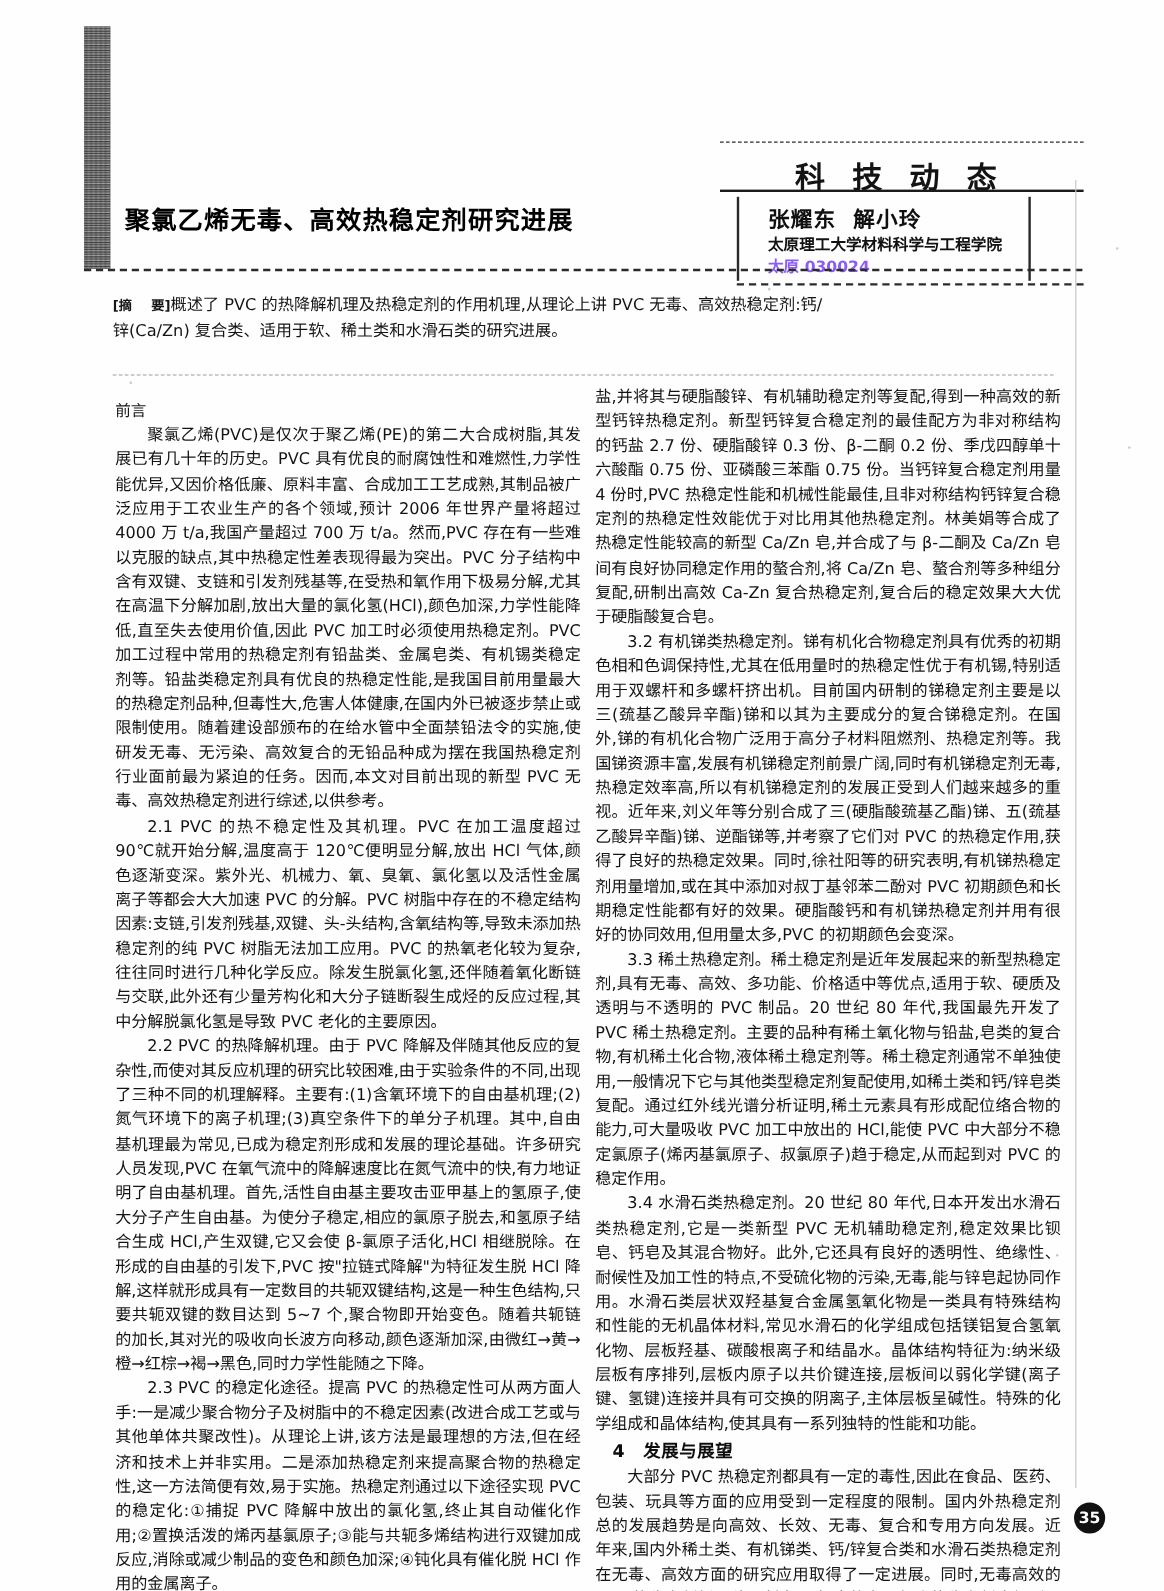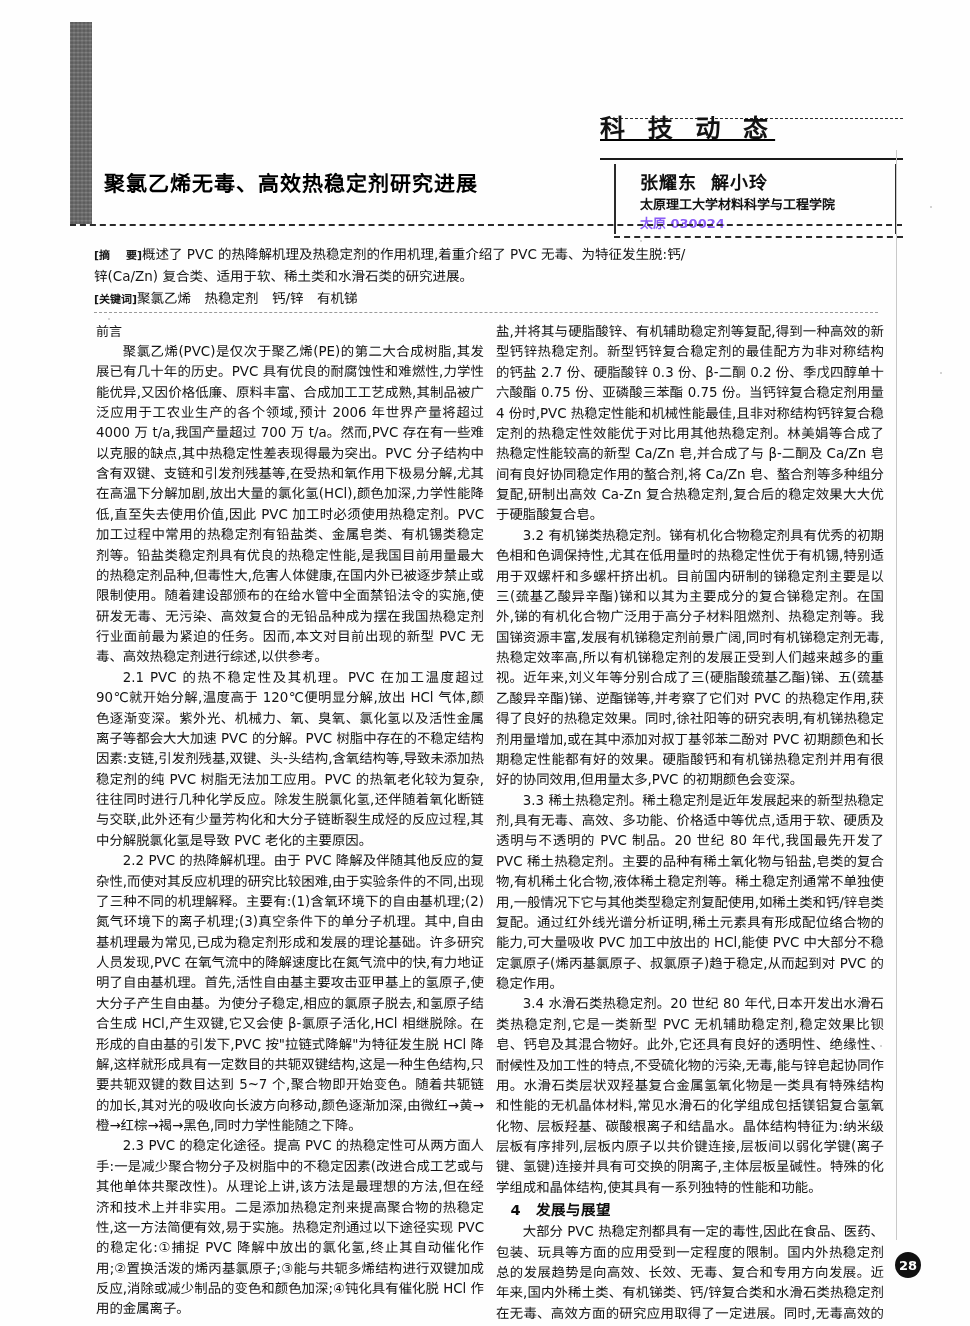--- a/index.html
+++ b/index.html
@@ -41,23 +41,23 @@
         rgba(0,0,0,0.25) 2px,
         rgba(255,255,255,0.18) 4px
       );
     opacity: 0.9;
   }
 
   
   .masthead {
     position: absolute;
     left: 600px;
-    top: 108px;
+    top: 128px;
     width: 300px;
-    text-decoration: underline;
+    text-align: center;
   }
   .masthead-title {
     font-family: "DejaVu Sans", "Liberation Sans", sans-serif;
     font-size: 25px;
     font-weight: bold;
     letter-spacing: 7px;
     color: #131313;
     white-space: nowrap;
   }
   .masthead-rule {
@@ -67,21 +67,21 @@
     width: 303px;
     height: 0;
     border-top: 2px solid #1a1a1a;
   }
 
   
   .author-box {
     position: absolute;
     left: 614px;
     top: 164px;
-    width: 283px;
+    width: 245px;
     height: 70px;
     border-left: 2px solid #2a2a2a;
     border-right: 2px solid #2a2a2a;
     box-sizing: border-box;
     padding: 4px 0 0 24px;
   }
   .author-names {
     font-size: 18px;
     font-weight: bold;
     color: #101010;
@@ -161,21 +161,21 @@
     text-justify: inter-ideograph;
   }
   .col.left  { left: 96px; }
   .col.right { left: 496px; }
 
   .col p {
     margin: 0;
     text-indent: 2em;
   }
   .col p.flush { text-indent: 0; }
-  .col p.label { text-indent: 0; font-size: 13px; }
+  .col p.label { text-indent: 0; font-size: 13px; margin-top: 12px; }
 
   h2.sec {
     margin: 1px 0 1px 0;
     font-size: 14.5px;
     font-weight: bold;
     text-indent: 1em;
     letter-spacing: 0.5px;
     color: #0d0d0d;
   }
   .frame-right {
@@ -235,26 +235,23 @@
     <div class="author-city">太原 030024</div>
   </div>
   <div class="dash-rule under"></div>
 
   <div class="article-title">聚氯乙烯无毒、高效热稳定剂研究进展</div>
 
   <div class="dash-rule top"></div>
 
   <div class="abstract-block">
     <div class="abs-line">
-      <span class="tag">[摘<span class="sp"></span>要]</span><span>概述了 PVC 的热降解机理及热稳定剂的作用机理,着重介绍了 PVC 无毒、为特征发生脱:钙/</span>
+      <span class="tag">[摘<span class="sp"></span>要]</span><span>概述了 PVC 的热降解机理及热稳定剂的作用机理,从理论上讲 PVC 无毒、高效热稳定剂:钙/</span>
     </div>
     <div class="abs-line">锌(Ca/Zn) 复合类、适用于软、稀土类和水滑石类的研究进展。</div>
-    <div class="abs-line">
-      <span class="tag">[关键词]</span><span>聚氯乙烯　热稳定剂　钙/锌　有机锑</span>
-    </div>
   </div>
   <div class="dash-rule abs"></div>
 
   <div class="col left">
     <p class="label">前言</p>
     <p>聚氯乙烯(PVC)是仅次于聚乙烯(PE)的第二大合成树脂,其发展已有几十年的历史。PVC 具有优良的耐腐蚀性和难燃性,力学性能优异,又因价格低廉、原料丰富、合成加工工艺成熟,其制品被广泛应用于工农业生产的各个领域,预计 2006 年世界产量将超过 4000 万 t/a,我国产量超过 700 万 t/a。然而,PVC 存在有一些难以克服的缺点,其中热稳定性差表现得最为突出。PVC 分子结构中含有双键、支链和引发剂残基等,在受热和氧作用下极易分解,尤其在高温下分解加剧,放出大量的氯化氢(HCl),颜色加深,力学性能降低,直至失去使用价值,因此 PVC 加工时必须使用热稳定剂。PVC 加工过程中常用的热稳定剂有铅盐类、金属皂类、有机锡类稳定剂等。铅盐类稳定剂具有优良的热稳定性能,是我国目前用量最大的热稳定剂品种,但毒性大,危害人体健康,在国内外已被逐步禁止或限制使用。随着建设部颁布的在给水管中全面禁铅法令的实施,使研发无毒、无污染、高效复合的无铅品种成为摆在我国热稳定剂行业面前最为紧迫的任务。因而,本文对目前出现的新型 PVC 无毒、高效热稳定剂进行综述,以供参考。</p>
     <p>2.1 PVC 的热不稳定性及其机理。PVC 在加工温度超过 90℃就开始分解,温度高于 120℃便明显分解,放出 HCl 气体,颜色逐渐变深。紫外光、机械力、氧、臭氧、氯化氢以及活性金属离子等都会大大加速 PVC 的分解。PVC 树脂中存在的不稳定结构因素:支链,引发剂残基,双键、头-头结构,含氧结构等,导致未添加热稳定剂的纯 PVC 树脂无法加工应用。PVC 的热氧老化较为复杂,往往同时进行几种化学反应。除发生脱氯化氢,还伴随着氧化断链与交联,此外还有少量芳构化和大分子链断裂生成烃的反应过程,其中分解脱氯化氢是导致 PVC 老化的主要原因。</p>
     <p>2.2 PVC 的热降解机理。由于 PVC 降解及伴随其他反应的复杂性,而使对其反应机理的研究比较困难,由于实验条件的不同,出现了三种不同的机理解释。主要有:(1)含氧环境下的自由基机理;(2)氮气环境下的离子机理;(3)真空条件下的单分子机理。其中,自由基机理最为常见,已成为稳定剂形成和发展的理论基础。许多研究人员发现,PVC 在氧气流中的降解速度比在氮气流中的快,有力地证明了自由基机理。首先,活性自由基主要攻击亚甲基上的氢原子,使大分子产生自由基。为使分子稳定,相应的氯原子脱去,和氢原子结合生成 HCl,产生双键,它又会使 β-氯原子活化,HCl 相继脱除。在形成的自由基的引发下,PVC 按"拉链式降解"为特征发生脱 HCl 降解,这样就形成具有一定数目的共轭双键结构,这是一种生色结构,只要共轭双键的数目达到 5~7 个,聚合物即开始变色。随着共轭链的加长,其对光的吸收向长波方向移动,颜色逐渐加深,由微红→黄→橙→红棕→褐→黑色,同时力学性能随之下降。</p>
     <p>2.3 PVC 的稳定化途径。提高 PVC 的热稳定性可从两方面人手:一是减少聚合物分子及树脂中的不稳定因素(改进合成工艺或与其他单体共聚改性)。从理论上讲,该方法是最理想的方法,但在经济和技术上并非实用。二是添加热稳定剂来提高聚合物的热稳定性,这一方法简便有效,易于实施。热稳定剂通过以下途径实现 PVC 的稳定化:①捕捉 PVC 降解中放出的氯化氢,终止其自动催化作用;②置换活泼的烯丙基氯原子;③能与共轭多烯结构进行双键加成反应,消除或减少制品的变色和颜色加深;④钝化具有催化脱 HCl 作用的金属离子。</p>
 
@@ -265,21 +262,21 @@
     <p>3.2 有机锑类热稳定剂。锑有机化合物稳定剂具有优秀的初期色相和色调保持性,尤其在低用量时的热稳定性优于有机锡,特别适用于双螺杆和多螺杆挤出机。目前国内研制的锑稳定剂主要是以三(巯基乙酸异辛酯)锑和以其为主要成分的复合锑稳定剂。在国外,锑的有机化合物广泛用于高分子材料阻燃剂、热稳定剂等。我国锑资源丰富,发展有机锑稳定剂前景广阔,同时有机锑稳定剂无毒,热稳定效率高,所以有机锑稳定剂的发展正受到人们越来越多的重视。近年来,刘义年等分别合成了三(硬脂酸巯基乙酯)锑、五(巯基乙酸异辛酯)锑、逆酯锑等,并考察了它们对 PVC 的热稳定作用,获得了良好的热稳定效果。同时,徐社阳等的研究表明,有机锑热稳定剂用量增加,或在其中添加对叔丁基邻苯二酚对 PVC 初期颜色和长期稳定性能都有好的效果。硬脂酸钙和有机锑热稳定剂并用有很好的协同效用,但用量太多,PVC 的初期颜色会变深。</p>
     <p>3.3 稀土热稳定剂。稀土稳定剂是近年发展起来的新型热稳定剂,具有无毒、高效、多功能、价格适中等优点,适用于软、硬质及透明与不透明的 PVC 制品。20 世纪 80 年代,我国最先开发了 PVC 稀土热稳定剂。主要的品种有稀土氧化物与铅盐,皂类的复合物,有机稀土化合物,液体稀土稳定剂等。稀土稳定剂通常不单独使用,一般情况下它与其他类型稳定剂复配使用,如稀土类和钙/锌皂类复配。通过红外线光谱分析证明,稀土元素具有形成配位络合物的能力,可大量吸收 PVC 加工中放出的 HCl,能使 PVC 中大部分不稳定氯原子(烯丙基氯原子、叔氯原子)趋于稳定,从而起到对 PVC 的稳定作用。</p>
     <p>3.4 水滑石类热稳定剂。20 世纪 80 年代,日本开发出水滑石类热稳定剂,它是一类新型 PVC 无机辅助稳定剂,稳定效果比钡皂、钙皂及其混合物好。此外,它还具有良好的透明性、绝缘性、耐候性及加工性的特点,不受硫化物的污染,无毒,能与锌皂起协同作用。水滑石类层状双羟基复合金属氢氧化物是一类具有特殊结构和性能的无机晶体材料,常见水滑石的化学组成包括镁铝复合氢氧化物、层板羟基、碳酸根离子和结晶水。晶体结构特征为:纳米级层板有序排列,层板内原子以共价键连接,层板间以弱化学键(离子键、氢键)连接并具有可交换的阴离子,主体层板呈碱性。特殊的化学组成和晶体结构,使其具有一系列独特的性能和功能。</p>
     <h2 class="sec">4　发展与展望</h2>
     <p>大部分 PVC 热稳定剂都具有一定的毒性,因此在食品、医药、包装、玩具等方面的应用受到一定程度的限制。国内外热稳定剂总的发展趋势是向高效、长效、无毒、复合和专用方向发展。近年来,国内外稀土类、有机锑类、钙/锌复合类和水滑石类热稳定剂在无毒、高效方面的研究应用取得了一定进展。同时,无毒高效的 PVC 热稳定剂新品种不断出现,相应的专用复合热稳定剂也得到了发展。但要同时满足无毒、高效和硬质品加工性能的要求仍然有很多工作要做。对于稀土和锑资源丰富的我国,在逐渐降低铅盐稳定剂毒性的前提下,大力开发稀土类和有机机锑类热稳定剂将是今后努力的方向。我们更需要对其作用机理和复合热稳定剂的作用机理进行深入研究,开发应用高效、无毒、多功能、价格适宜的新型热稳定剂。</p>
 
   </div>
 
   <div class="frame-right"></div>
 
-  <div class="page-num">28</div>
+  <div class="page-num">35</div>
 
   <div class="speckle" style="left:108px; top:318px;"></div>
   <div class="speckle" style="left:640px; top:240px;"></div>
   <div class="speckle" style="left:930px; top:206px;"></div>
   <div class="speckle" style="left:940px; top:372px;"></div>
   <div class="speckle" style="left:477px; top:700px;"></div>
   <div class="speckle" style="left:880px; top:1045px;"></div>
 
 </div>
 

